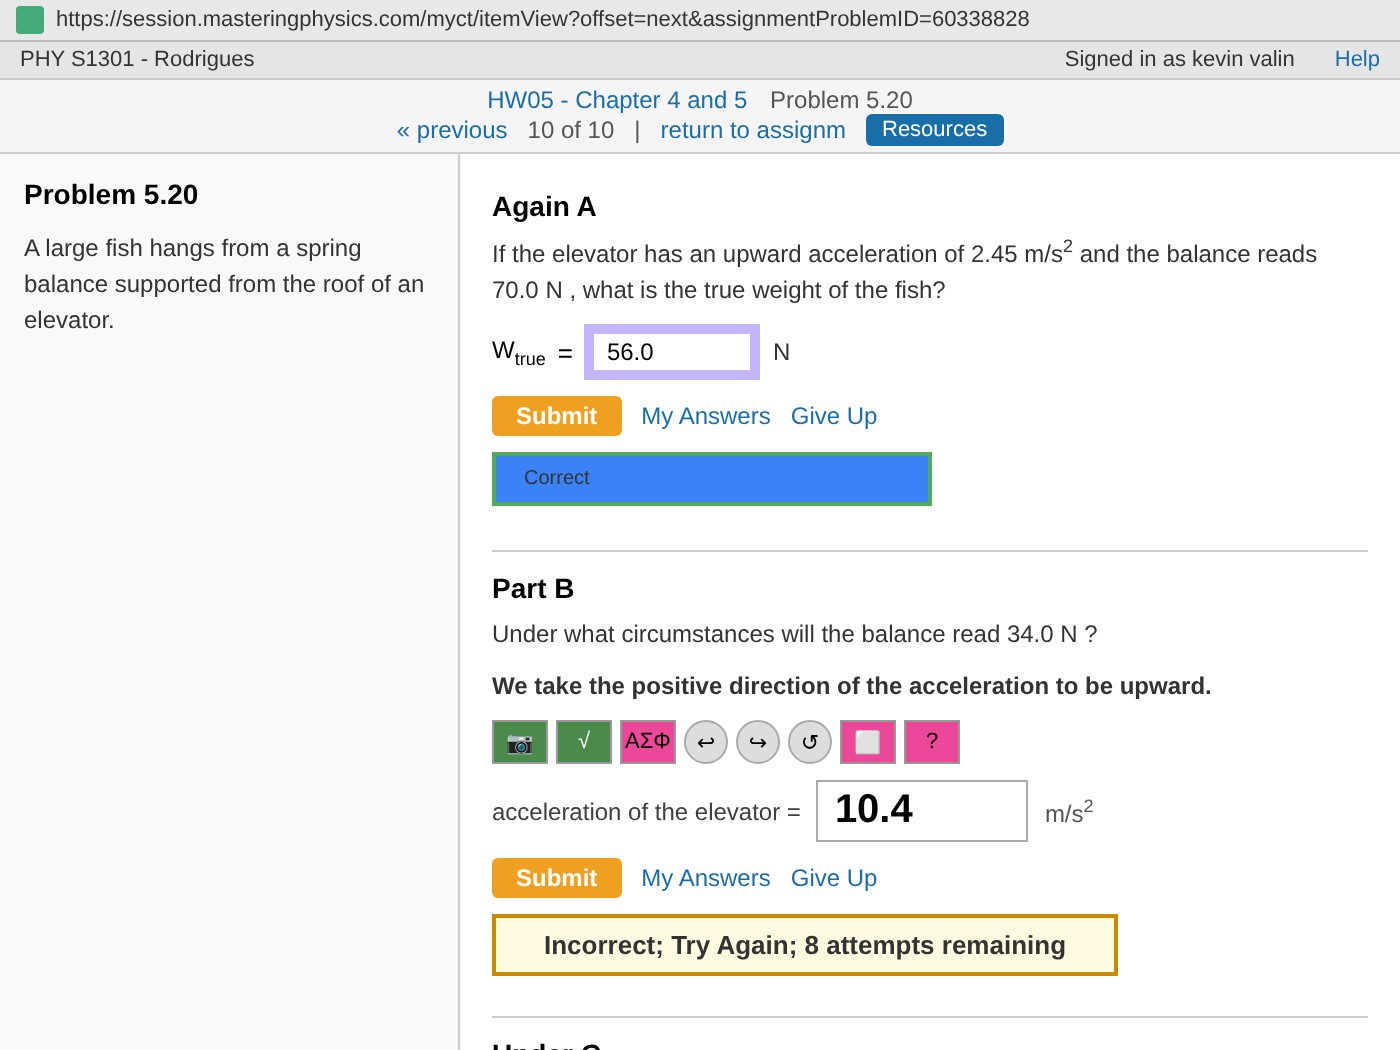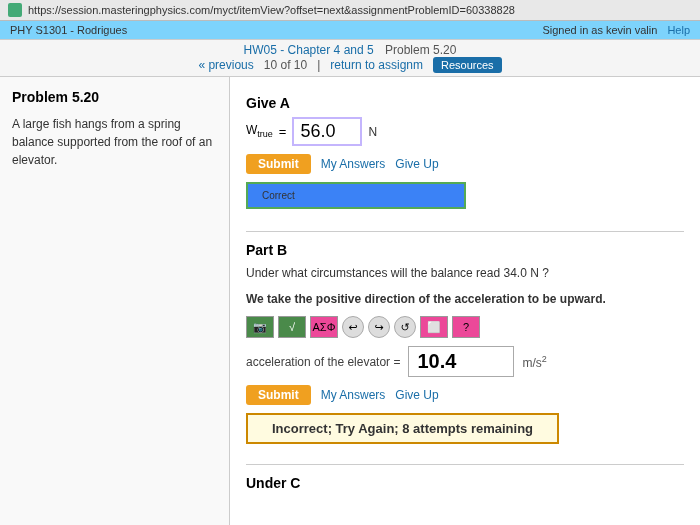--- a/index.html
+++ b/index.html
@@ -23,30 +23,30 @@
     }
     .browser-icon {
       width: 14px;
       height: 14px;
       background: #4a7;
       border-radius: 2px;
       display: inline-block;
       flex-shrink: 0;
     }
     .top-bar {
-      background: #7dd3fc;
+      background: #e5e5e5;
       display: flex;
       justify-content: space-between;
       align-items: center;
       padding: 3px 10px;
       border-bottom: 1px solid #ccc;
       font-size: 11px;
     }
     .top-bar-left { color: #333; }
-    .top-bar-right { display: flex; gap: 10px; color: #444; font-size: 11px; }
+    .top-bar-right { display: flex; gap: 20px; color: #444; font-size: 11px; }
     .nav-bar {
       background: #f5f5f5;
       padding: 3px 10px;
       display: flex;
       justify-content: space-between;
       align-items: center;
       border-bottom: 1px solid #ccc;
       flex-direction: column;
     }
     .nav-breadcrumb { display: flex; gap: 4px; font-size: 12px; color: #555; }
@@ -104,24 +104,24 @@
     .part-question b { font-weight: bold; }
     .equation-row {
       display: flex;
       align-items: center;
       gap: 6px;
       margin-bottom: 8px;
       font-size: 13px;
     }
     .equation-label { font-size: 12px; }
     .equation-input {
-      border: 2px solid #c4b5fd;
+      border: 5px solid #c4b5fd;
       padding: 2px 6px;
-      font-size: 18px;
-      width: 70px;
+      font-size: 12px;
+      width: 88px;
     }
     .equation-unit { font-size: 12px; color: #333; }
     .btn-row {
       display: flex;
       align-items: center;
       gap: 10px;
       margin-bottom: 8px;
     }
     .submit-btn {
       background: #f0a020;
@@ -255,21 +255,24 @@
 <div class="main-layout">
 
   <div class="left-panel">
     <div class="problem-title">Problem 5.20</div>
     <div class="problem-description">A large fish hangs from a spring balance supported from the roof of an elevator.</div>
   </div>
 
   <div class="right-panel">
 
     <div>
-      <div class="part-header">Give A</div>
+      <div class="part-header">Again A</div>
+      <div class="part-question">
+        If the elevator has an upward acceleration of 2.45 m/s<sup>2</sup> and the balance reads 70.0 N , what is the true weight of the fish?
+      </div>
       <div class="equation-row">
         <span class="equation-label">W<sub>true</sub></span>
         <span>=</span>
         <input class="equation-input" type="text" value="56.0" style="">
         <span class="equation-unit">N</span>
       </div>
       <div class="btn-row">
         <button class="submit-btn">Submit</button>
         <a class="link-btn">My Answers</a>
         <a class="link-btn">Give Up</a>

